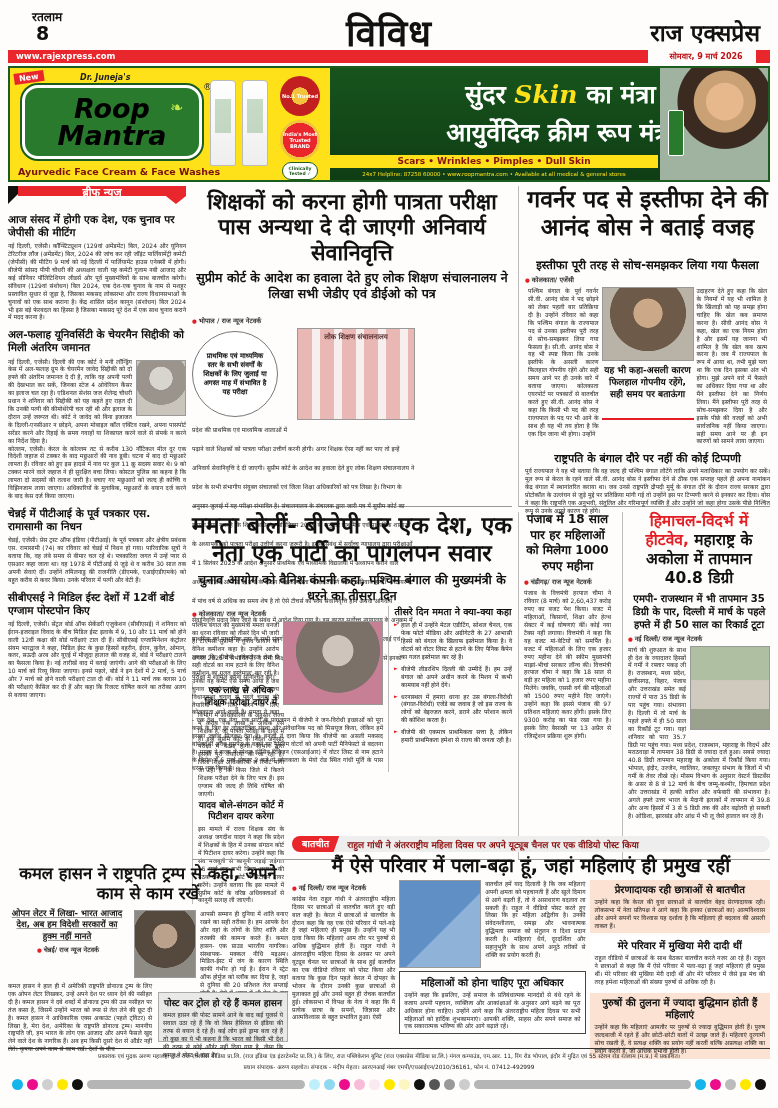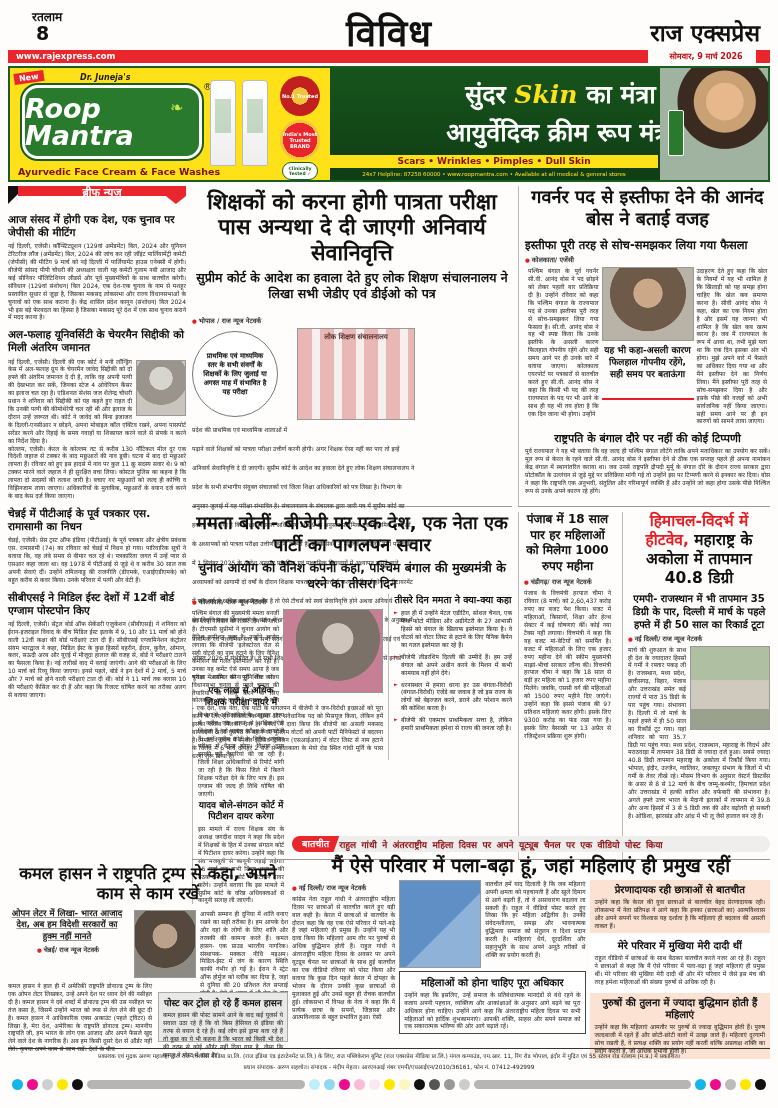--- a/index.html
+++ b/index.html
@@ -21,21 +21,21 @@
   .hdr-sq{ position:absolute; right:0; top:44px; width:14px; height:13px; background:#e8262c; }
 
   
   #ad{ top:66px; left:8px; width:762px; height:116px; border:2px solid #1d5c1f; display:flex; }
   .ad-left{ position:relative; width:320px; background:#ffe11a; }
   .ad-new{ position:absolute; left:4px; top:4px; background:#e8262c; color:#fff; font-size:8px; font-weight:bold;
            padding:1px 5px; transform:rotate(-8deg); }
   .ad-doc{ position:absolute; left:70px; top:5px; font-size:8px; font-style:italic; font-weight:bold; color:#222; }
   .ad-logo{ position:absolute; left:12px; top:17px; width:180px; height:74px; background:#2a7a2d;
             border:3px solid #fff; border-radius:16px; box-shadow:0 0 0 2px #1d5c1f;
-            color:#ffffff; font-weight:bold; font-style:italic; text-align:left; line-height:1.0; padding-top:7px; }
+            color:#000000; font-weight:bold; font-style:italic; text-align:center; line-height:1.0; padding-top:7px; }
   .ad-logo .l1{ font-size:27px; } .ad-logo .l2{ font-size:27px; }
   .ad-reg{ position:absolute; right:118px; top:14px; font-size:9px; color:#222; }
   .ad-leaf{ position:absolute; left:160px; top:30px; font-size:16px; color:#bfe84a; }
   .ad-tag{ position:absolute; left:8px; bottom:3px; font-size:9.5px; font-weight:bold; color:#7a1010; }
   .tube{ position:absolute; top:12px; width:26px; height:86px; background:linear-gradient(#fff,#eee);
          border:1px solid #bbb; border-radius:4px 4px 2px 2px; }
   .tube:before{ content:""; position:absolute; left:4px; top:18px; right:4px; height:34px; background:#2a7a2d; opacity:.25; }
   .t1{ left:200px; } .t2{ left:232px; }
   .badge{ position:absolute; left:270px; width:40px; height:40px; border-radius:50%; color:#fff; font-size:5px;
           font-weight:bold; display:flex; align-items:center; justify-content:center; text-align:center; }
@@ -84,22 +84,22 @@
   .t-photo{ float:right; width:118px; height:92px; margin:0 0 3px 5px; position:relative; border:1px solid #999;
             background:repeating-linear-gradient(90deg,#e9b7b4 0 14px,#f6efed 14px 22px),linear-gradient(#f0dcd8,#e7c2bd); }
   .t-photo .cap{ position:absolute; top:3px; left:0; right:0; text-align:center; font-size:7px; font-weight:bold; color:#5a3030; }
   .circle-quote{ float:left; width:86px; height:86px; border-radius:50%; border:1px solid #777; background:#fff;
                  display:flex; align-items:center; justify-content:center; text-align:center;
                  font-size:6.8px; font-weight:bold; line-height:1.3; padding:8px; margin:3px 5px 0 0; }
   .sidebox-t{ font-size:9px; font-weight:bold; text-align:center; line-height:1.25; margin:2px 0 3px; }
 
   
   #governor{ top:186px; left:518px; width:252px; height:321px; border-bottom:1px solid #999; border-left:1px solid #bbb; padding-left:6px; }
-  .hl-lg{ font-size:18px; font-weight:bold; text-align:center; line-height:1.2; }
-  .sub-sm{ font-size:11.5px; font-weight:bold; text-align:left; margin-top:8px; }
+  .hl-lg{ font-size:23px; font-weight:bold; text-align:center; line-height:1.2; }
+  .sub-sm{ font-size:11.5px; font-weight:bold; text-align:center; margin-top:16px; }
   .g-row{ display:flex; margin-top:2px; }
   .g-col{ flex:1; padding:0 3px; }
   .g-mid{ width:92px; flex:none; }
   .g-photo{ width:92px; height:74px; border:1px solid #999;
             background:radial-gradient(circle at 50% 35%, #caa888 22%, #6d5a48 23% 58%, #b9b2a6 59%); }
   .g-quote{ font-size:9px; font-weight:bold; text-align:center; line-height:1.3; margin-top:4px;
             border-bottom:2px solid #e31e24; padding-bottom:18px; }
   .g-sec-t{ font-size:11px; font-weight:bold; text-align:center; margin:5px 0 2px; }
 
   
@@ -136,21 +136,21 @@
   .k-graybox .t{ font-size:9px; font-weight:bold; text-align:center; margin-bottom:2px; }
   .k-col1{ position:absolute; left:0; top:44px; width:120px; }
   .k-col2{ position:absolute; left:192px; top:46px; width:88px; }
   .k-col1b{ position:absolute; left:0; top:118px; width:144px; }
 
   
   #rahul{ top:836px; left:292px; width:478px; height:208px; }
   .r-kick{ display:flex; align-items:center; height:16px; background:#eee; border-radius:8px; overflow:hidden; }
   .r-kick .tag{ background:#e8262c; color:#fff; font-size:9.5px; font-weight:bold; padding:0 10px; line-height:16px;
                 clip-path:polygon(0 0,100% 0,88% 100%,0 100%); }
-  .r-kick .txt{ color:#8d1212; font-size:9px; font-weight:bold; margin-left:0;font-family:Liberation Mono, monospace; }
+  .r-kick .txt{ color:#8d1212; font-size:9px; font-weight:bold; margin-left:8px; }
   .r-hl{ font-size:19px; font-weight:bold; text-align:center; line-height:1.15; margin-top:3px; }
   .r-grid{ display:flex; margin-top:3px; }
   .r-c1{ width:108px; padding-right:4px; }
   .r-cmid{ width:188px; }
   .r-mrow{ display:flex; }
   .r-photo{ width:82px; height:88px; border:1px solid #999; flex:none;
             background:linear-gradient(135deg,#5f8fc4 55%,#8fb2d8 56%),radial-gradient(circle at 40% 45%,#efe9e2 16%,transparent 17%); }
   .r-c2{ flex:1; padding-left:4px; }
   .r-rights{ border:1px solid #444; background:#fff; margin-top:3px; padding:3px 4px; }
   .r-rights .t{ font-size:10px; font-weight:bold; text-align:center; margin-bottom:2px; }

